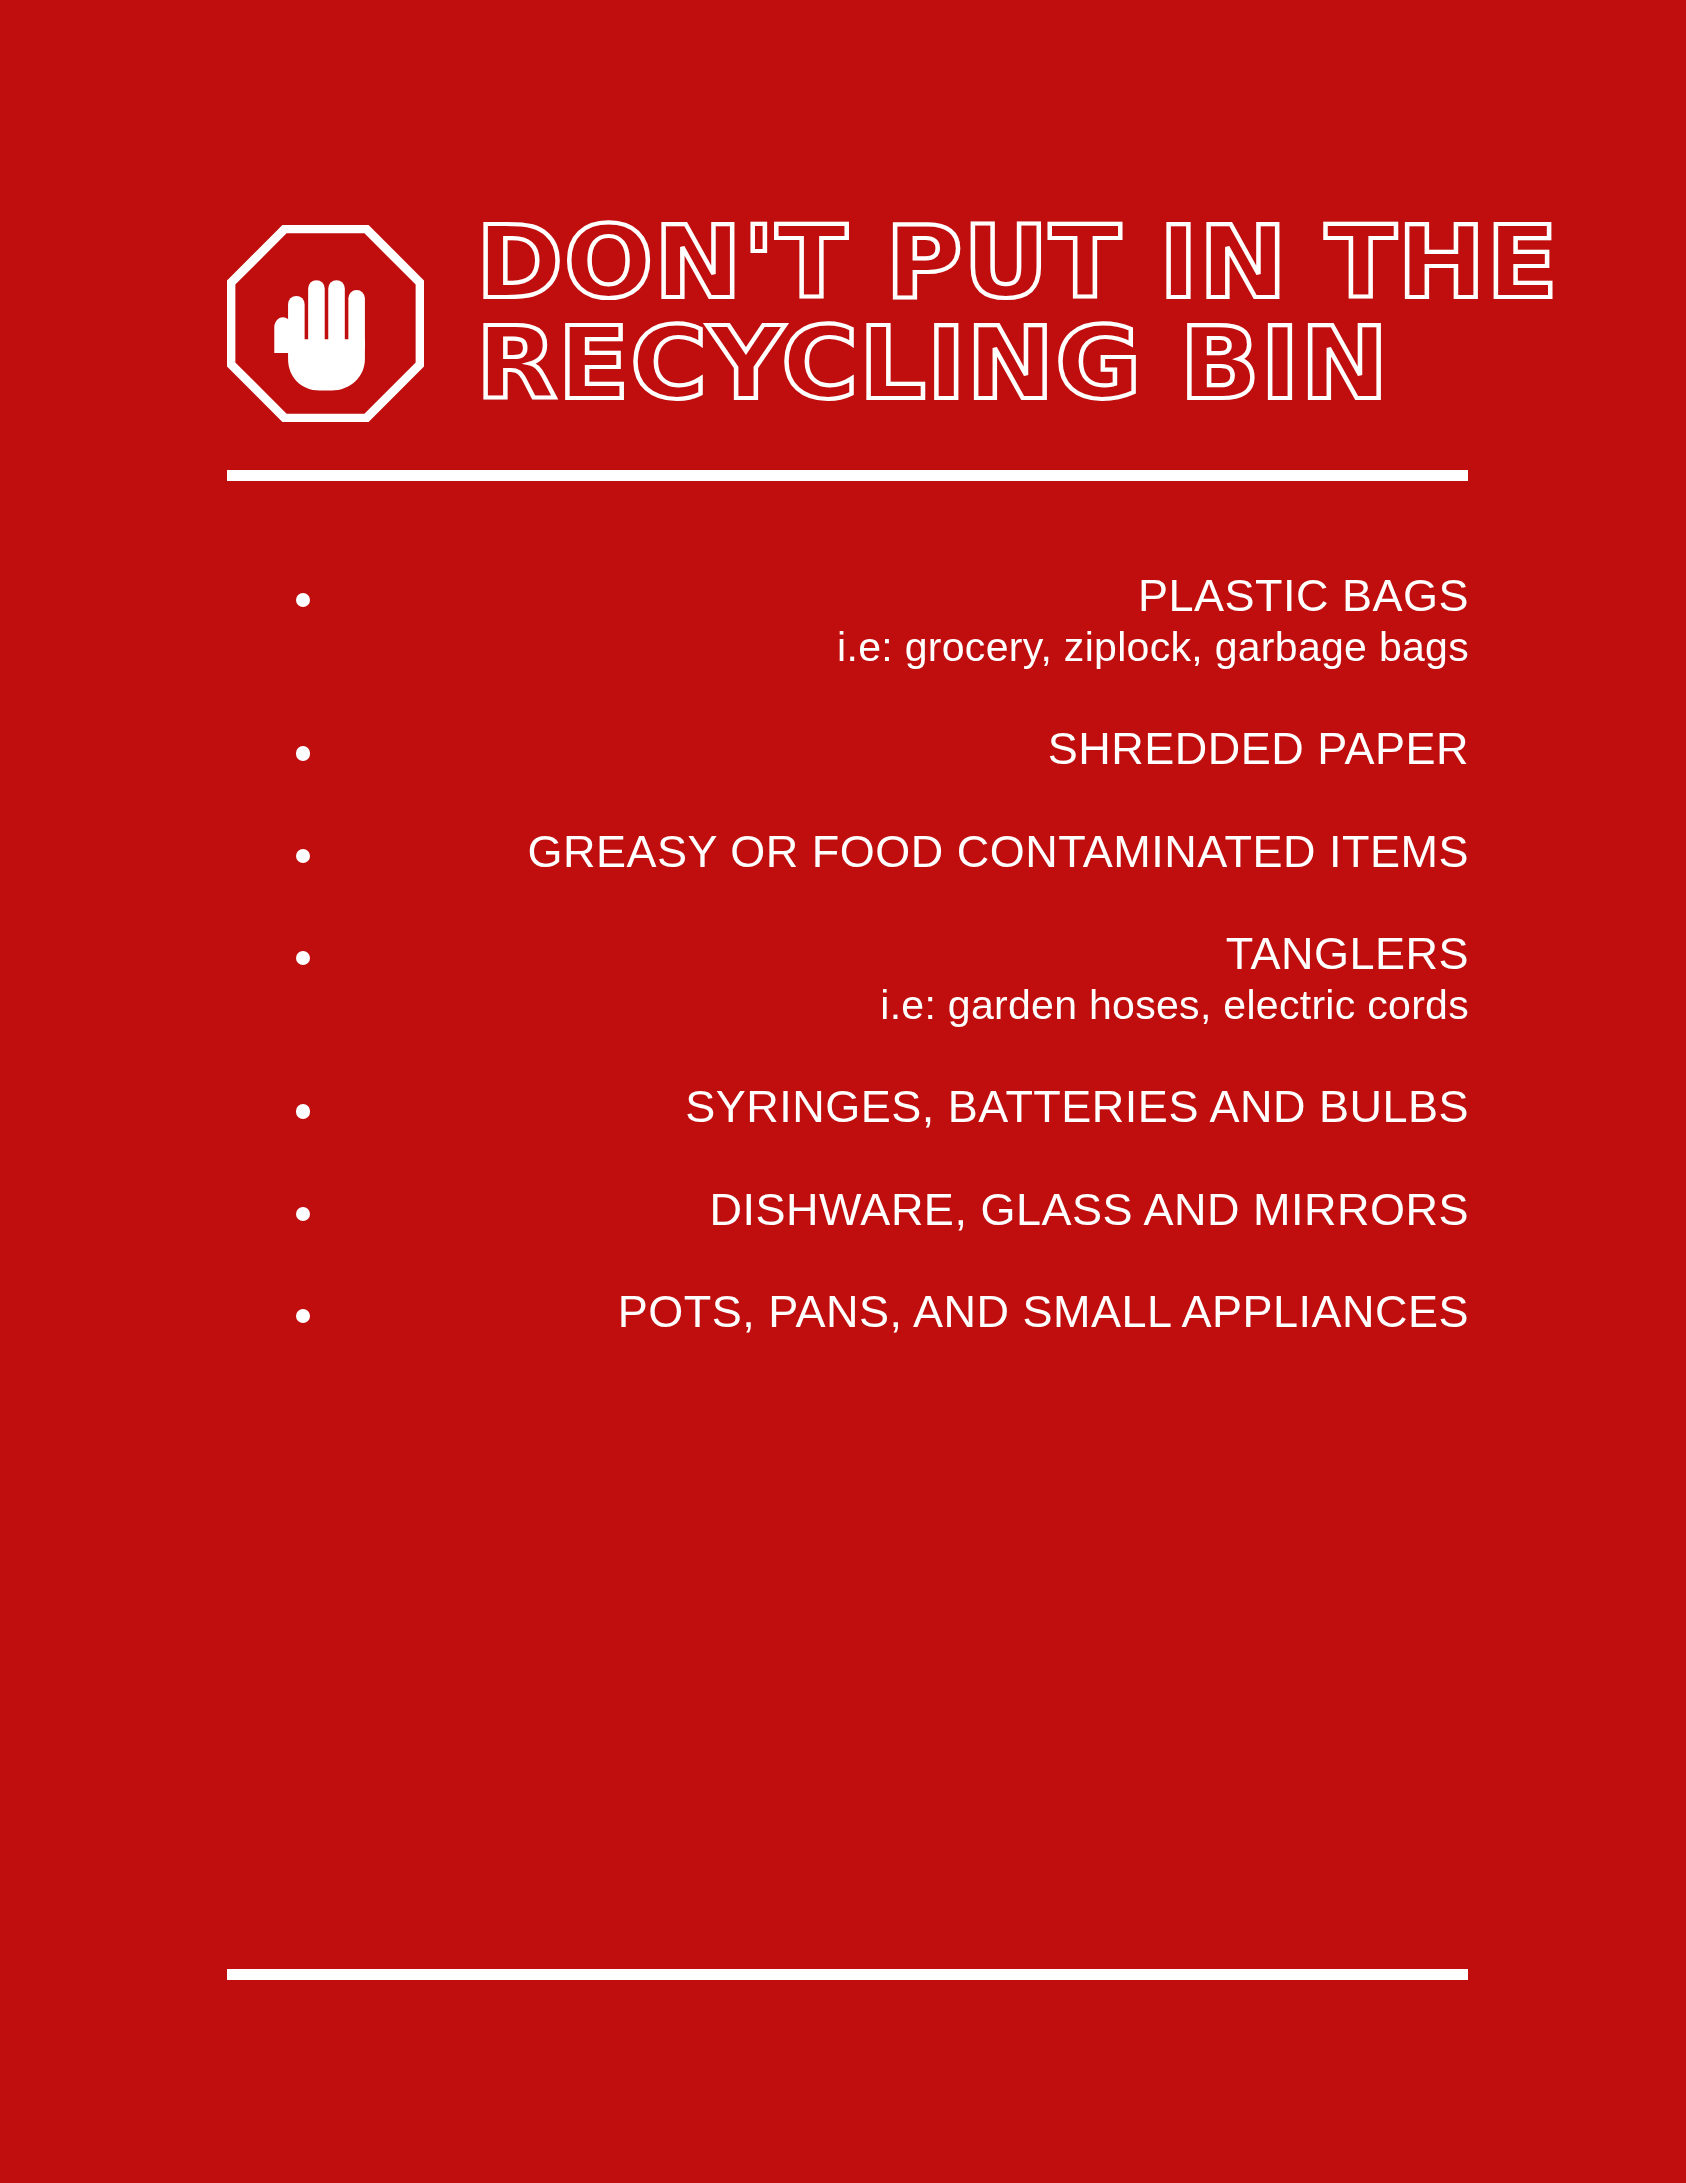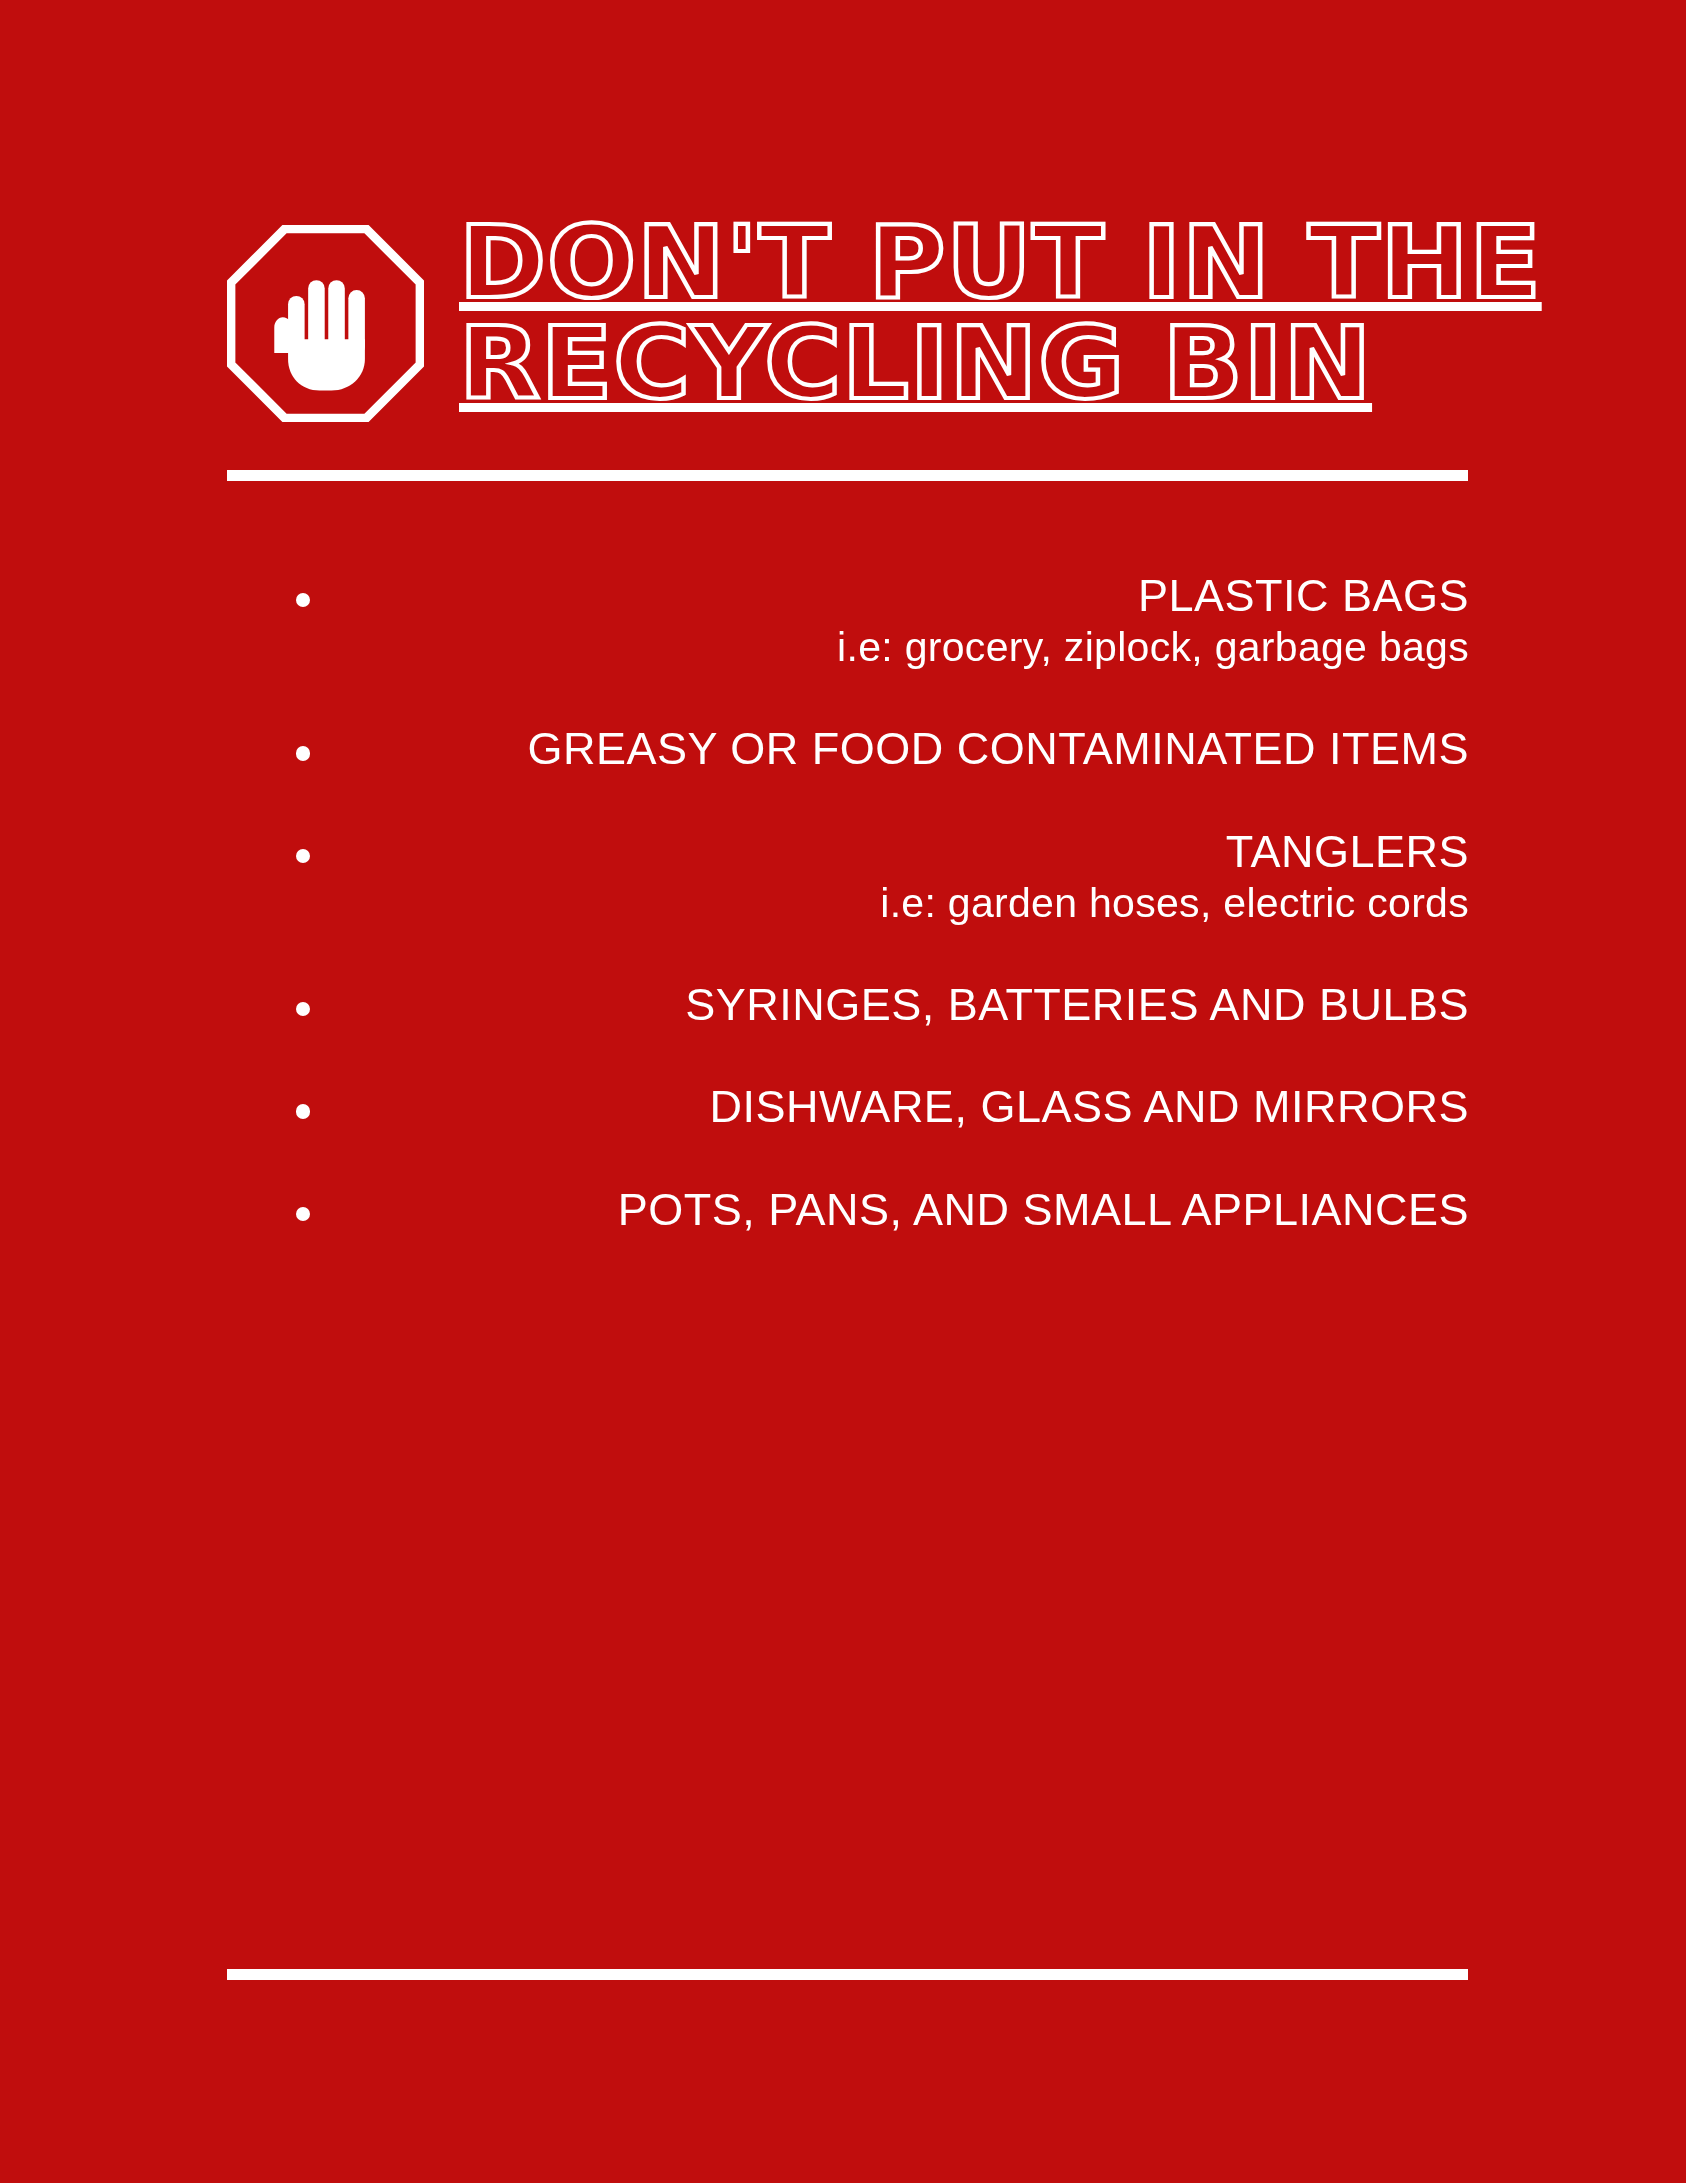--- a/index.html
+++ b/index.html
@@ -36,23 +36,22 @@
     height: 197px;
     position: relative;
     margin-top: 15px;
   }
   .stop-sign svg {
     display: block;
     width: 197px;
     height: 197px;
   }
   .title-block {
-    margin-left: 35px;
+    margin-left: 52px;
     padding-top: 3.4px;
-    text-decoration: underline;
   }
   .title-line {
     font-family: "DejaVu Sans", sans-serif;
     font-weight: 700;
     font-size: 99px;
     line-height: 1.02;
     letter-spacing: 0.8px;
     color: transparent;
     -webkit-text-stroke: 4.2px #ffffff;
     text-transform: uppercase;
@@ -145,20 +144,24 @@
   <ul class="list">
 
     <li class="list-item">
       <span class="bullet"></span>
       <div class="item-main">PLASTIC BAGS</div>
       <div class="item-sub">i.e: grocery, ziplock, garbage bags</div>
     </li>
 
 
 
+    <li class="list-item">
+      <span class="bullet"></span>
+      <div class="item-main">SHREDDED PAPER</div>
+    </li>
 
     <li class="list-item">
       <span class="bullet"></span>
       <div class="item-main">GREASY OR FOOD CONTAMINATED ITEMS</div>
     </li>
 
     <li class="list-item">
       <span class="bullet"></span>
       <div class="item-main">TANGLERS</div>
       <div class="item-sub indented">i.e: garden hoses, electric cords</div>

